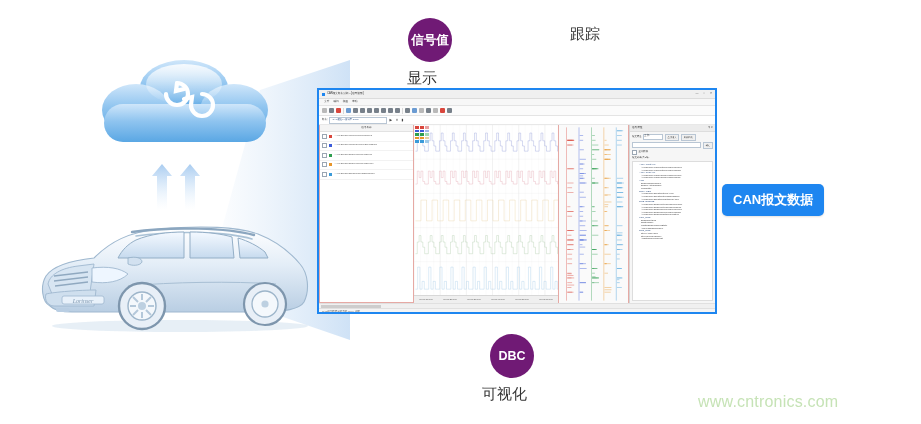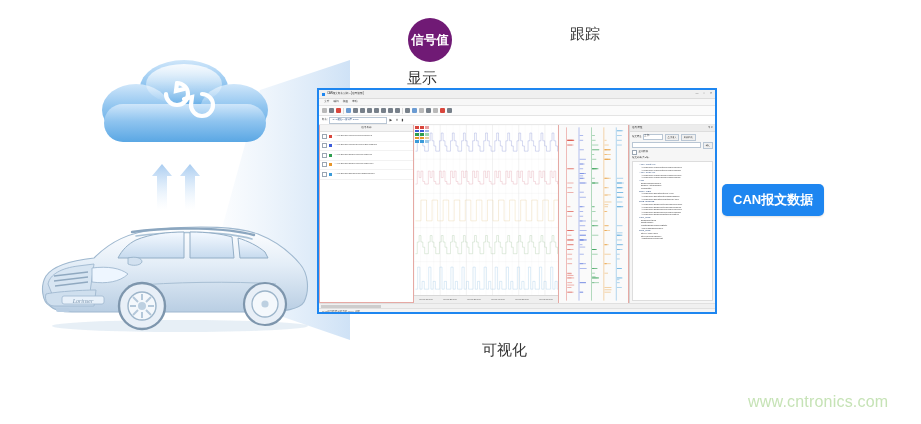--- a/index.html
+++ b/index.html
@@ -35,21 +35,21 @@
   }
   
   #can-badge{
     position:absolute;left:722px;top:184px;
     background:#1e86f0;color:#ffffff;border-radius:5px;
     padding:7px 11px;font-size:13px;font-weight:bold;white-space:nowrap;
     box-shadow:0 1px 2px rgba(0,0,0,.12);
   }
   
   #watermark{
-    position:absolute;left:748px;top:393px;
+    position:absolute;left:698px;top:393px;
     color:#c6e3b6;font-size:16px;letter-spacing:.2px;white-space:nowrap;
   }
   
   #app-window{
     position:absolute;left:317px;top:88px;width:400px;height:226px;
     background:#ffffff;border:2px solid #1e86f0;box-sizing:border-box;
     overflow:hidden;
     font-size:2.6px;line-height:1.15;color:#333;
   }
   #titlebar{height:8px;background:#f0f0f0;border-bottom:1px solid #dcdcdc;
@@ -246,20 +246,21 @@
 </svg>
 
 <div class="bubble" style="left:408px;top:18px;">
   <div class="circle">信号值</div>
   <div class="cap">显示</div>
 </div>
 <div class="bubble" style="left:571px;top:18px;">
   <div class="cap">跟踪</div>
 </div>
 <div class="bubble" style="left:490px;top:334px;">
+  <div class="circle">DBC</div>
   <div class="cap">可视化</div>
 </div>
 
 <div id="can-badge">CAN报文数据</div>
 
 <div id="watermark">www.cntronics.com</div>
 
 <div id="app-window">
 
   <div id="titlebar">

